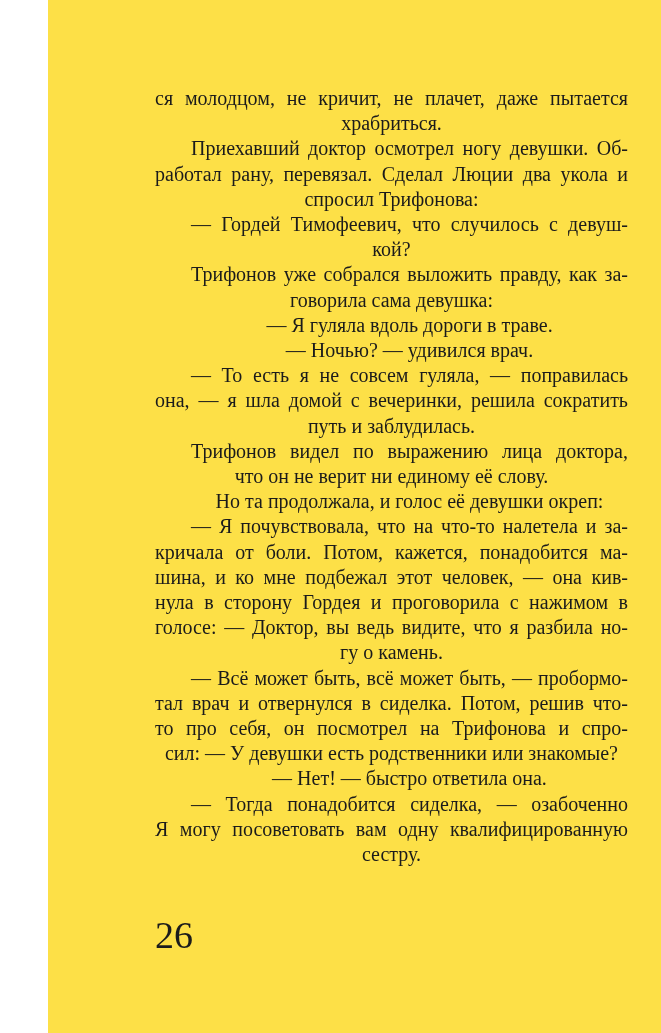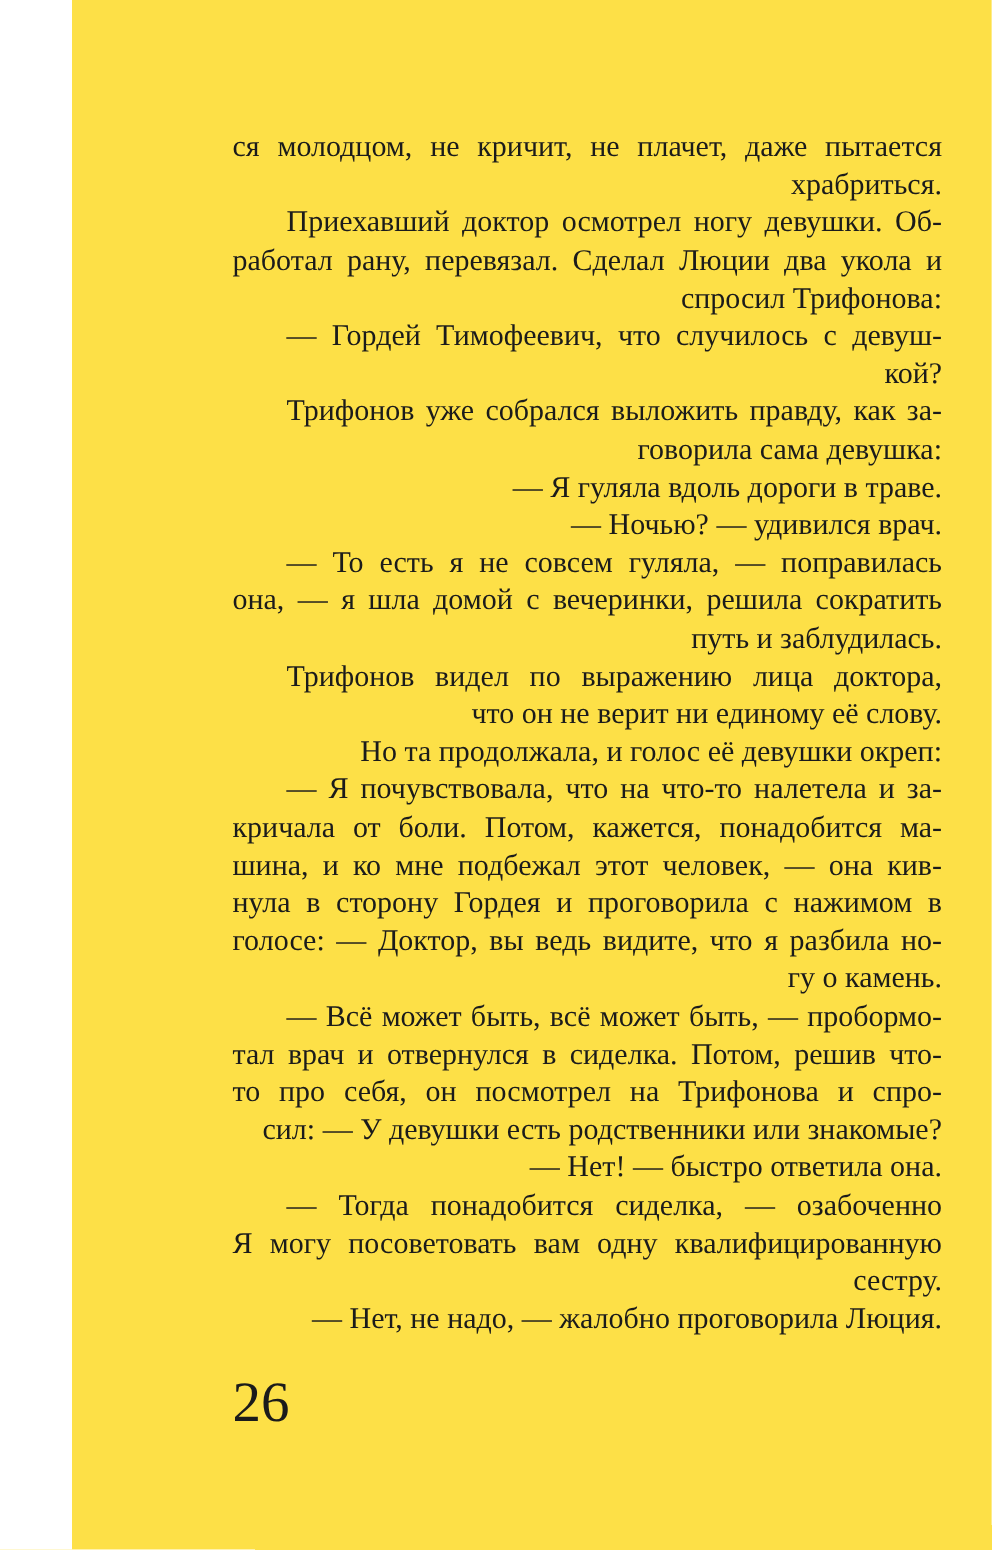--- a/index.html
+++ b/index.html
@@ -20,21 +20,21 @@
   .text-column {
     position: absolute;
     left: 107px;
     top: 86px;
     width: 473px;
     font-size: 20px;
     line-height: 25.2px;
   }
   .para { display: block; }
   .ln {
-    text-align: right;
+    text-align: center;
     text-rendering: optimizeLegibility;
   }
   .ln.j {
     text-align: justify;
     text-align-last: justify;
   }
   .ln.ind {
     text-indent: 36px;
   }
   .pagenum {
@@ -117,20 +117,17 @@
     <section class="para">
       <div class="ln ind">— Нет! — быстро ответила она.</div>
     </section>
 
     <section class="para">
       <div class="ln j ind">— Тогда понадобится сиделка, — озабоченно</div>
       <div class="ln j">Я могу посоветовать вам одну квалифицированную</div>
       <div class="ln">сестру.</div>
     </section>
 
-    <section class="para">
-      <div class="ln ind">— Нет, не надо, — жалобно проговорила Люция.</div>
-    </section>
 
   </main>
 
   <div class="pagenum">26</div>
 </div>
 
 </body></html>

